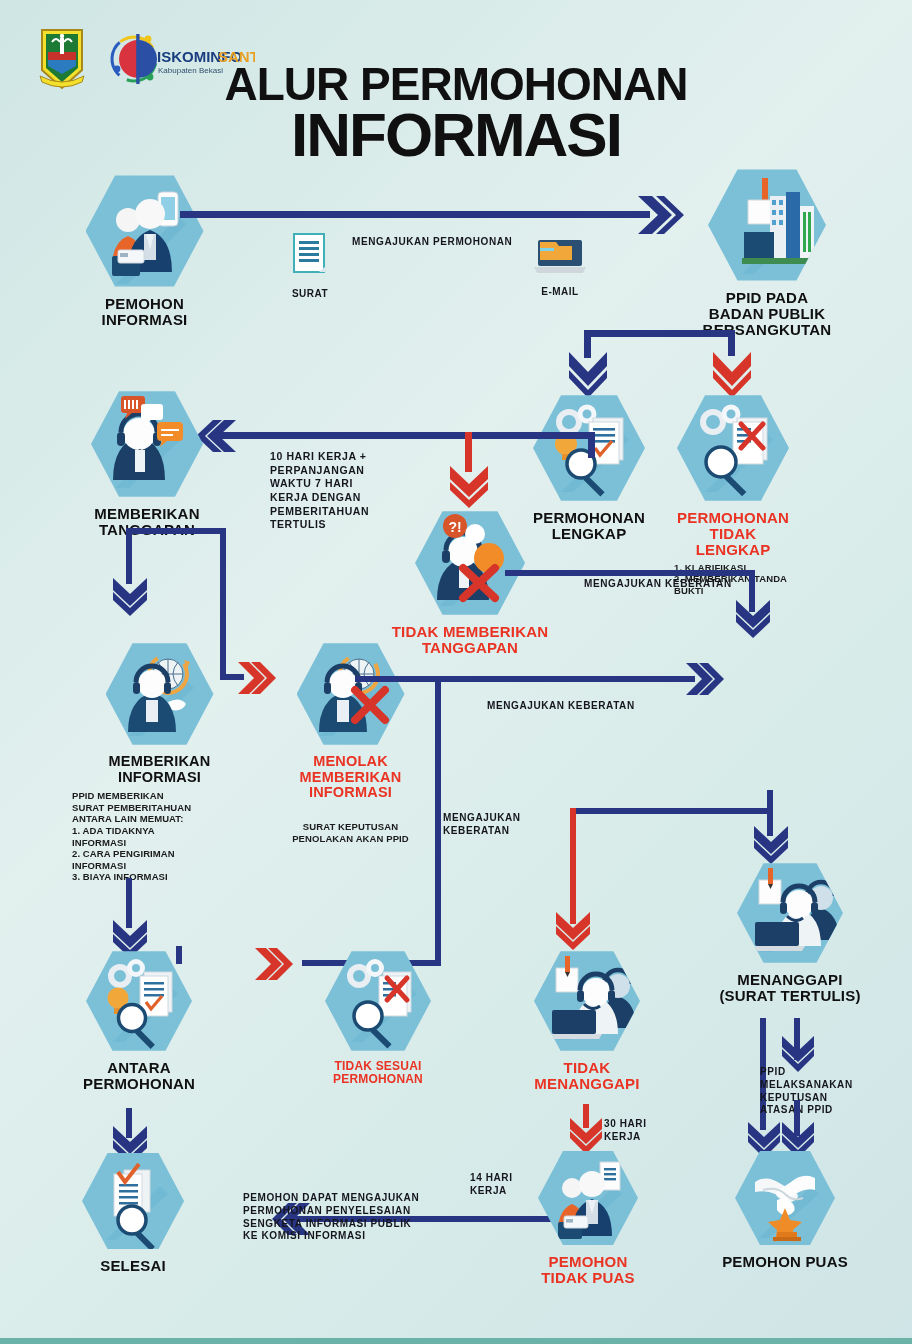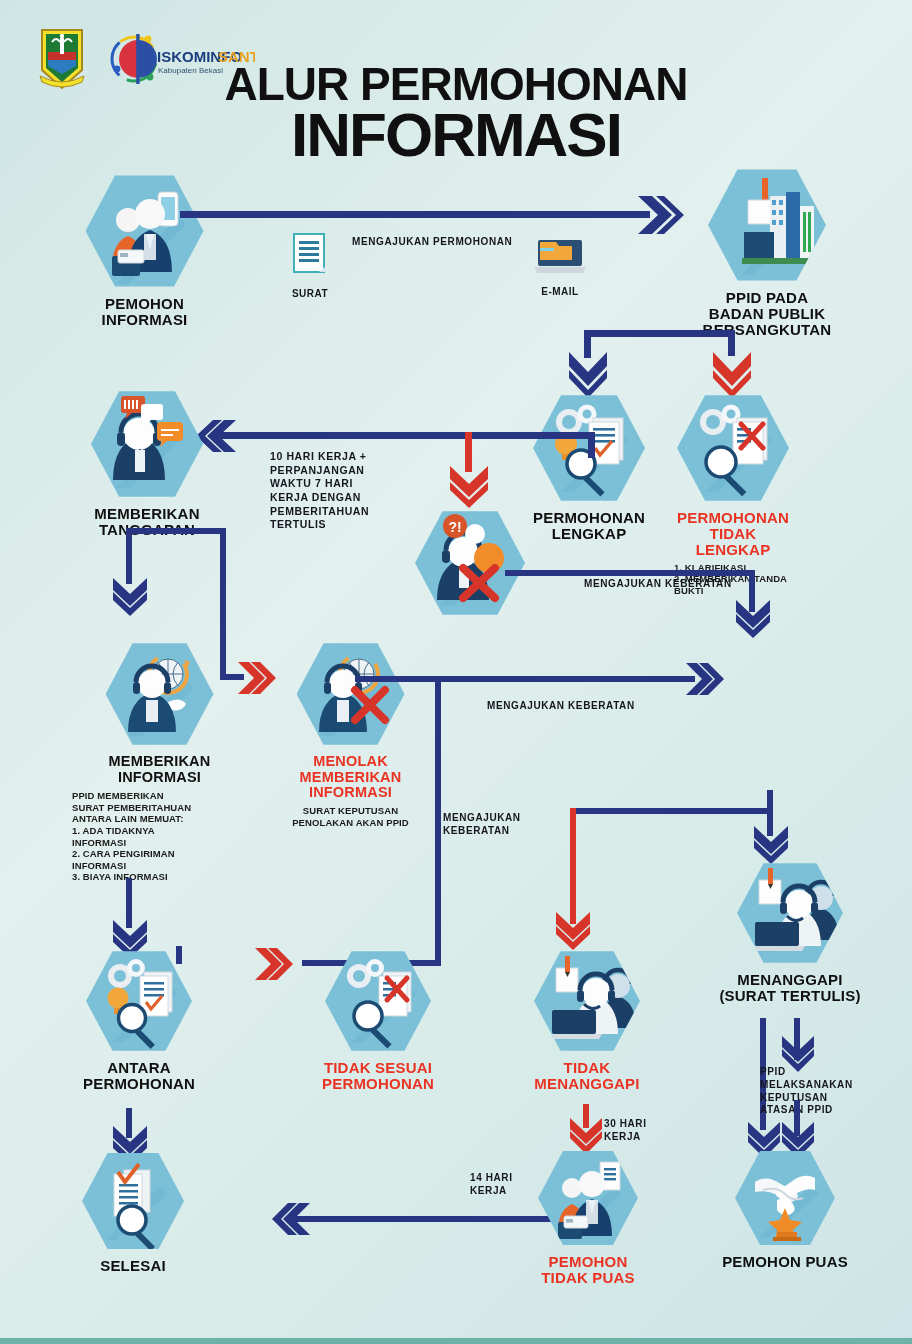--- a/index.html
+++ b/index.html
@@ -291,20 +291,22 @@
         <rect x="27" y="42" width="8" height="13" rx="4" fill="#1b3f66"></rect>
         <rect x="61" y="42" width="8" height="13" rx="4" fill="#1b3f66"></rect>
         <rect x="44" y="60" width="10" height="20" fill="#eef3f6"></rect>
         <circle cx="40" cy="18" r="12" fill="#d8552a"></circle>
         <text x="40" y="24" font-size="14" font-weight="bold" fill="#fff" text-anchor="middle" font-family="Liberation Sans, sans-serif">?!</text>
         <circle cx="60" cy="26" r="10" fill="#fff"></circle>
         <circle cx="74" cy="50" r="15" fill="#f28c28"></circle>
         <path d="M48 60 L80 90 M80 60 L48 90" stroke="#d8352a" stroke-width="8" stroke-linecap="round"></path>
       </svg>
     </div>
+    <div class="node-label red" style="font-size:15px;white-space:pre-line;">TIDAK MEMBERIKAN
+TANGGAPAN</div>
   </div>
 
   <div class="ln" style="left:505px; top:570px; width:250px; height:6px;"></div>
   <div class="ln" style="left:749px; top:570px; width:6px; height:42px;"></div>
   <div class="chev" style="left:736px; top:600px;">
     <svg width="34" height="38" viewBox="0 0 34 38">
         <path d="M0 0 L17 16 L34 0 L34 12 L17 28 L0 12 Z M0 14 L17 30 L34 14 L34 22 L17 38 L0 22 Z" fill="#283583"></path>
       </svg>
   </div>
   <div class="flow-txt" style="left:584px; top:578px;">MENGAJUKAN KEBERATAN</div>
@@ -368,21 +370,21 @@
         <rect x="27" y="42" width="7" height="12" rx="3.5" fill="#1b3f66"></rect>
         <rect x="58" y="42" width="7" height="12" rx="3.5" fill="#1b3f66"></rect>
         <path d="M42 60 l4 12 l4 -12 z" fill="#fff"></path>
         <rect x="40" y="60" width="12" height="22" fill="#e9eff4"></rect>
         <path d="M58 50 L88 80 M88 50 L58 80" stroke="#d8352a" stroke-width="8" stroke-linecap="round"></path>
       </svg>
     </div>
     <div class="node-label red" style="font-size:14.5px;white-space:pre-line;">MENOLAK
 MEMBERIKAN
 INFORMASI</div>
-    <div class="node-sub" style="white-space:pre-line;margin-top:4px;">SURAT KEPUTUSAN
+    <div class="node-sub" style="white-space:pre-line;margin-top:20px;">SURAT KEPUTUSAN
 PENOLAKAN AKAN PPID</div>
   </div>
 
   <div class="ln" style="left:355px; top:676px; width:340px; height:6px;"></div>
   <div class="chev" style="left:686px; top:663px;">
     <svg width="38" height="32" viewBox="0 0 38 32">
         <path d="M0 0 L16 16 L0 32 L11 32 L27 16 L11 0 Z M13 0 L29 16 L13 32 L22 32 L38 16 L22 0 Z" fill="#283583"></path>
       </svg>
   </div>
   <div class="flow-txt" style="left:487px; top:700px;">MENGAJUKAN KEBERATAN</div>
@@ -448,21 +450,21 @@
         <rect x="58" y="24" width="28" height="40" fill="#eef3f6" stroke="#cfd8de"></rect>
         <rect x="54" y="28" width="28" height="40" fill="#fff" stroke="#cfd8de"></rect>
         <rect x="58" y="34" width="13" height="2.5" fill="#2f6f9e"></rect>
         <rect x="58" y="40" width="13" height="2.5" fill="#2f6f9e"></rect>
         <rect x="58" y="46" width="13" height="2.5" fill="#2f6f9e"></rect>
         <path d="M62 30 L82 52 M82 30 L62 52" stroke="#d8352a" stroke-width="5" stroke-linecap="round"></path>
         <circle cx="43" cy="68" r="14" fill="#fff" stroke="#1b4a72" stroke-width="3.5"></circle>
         <rect x="53" y="78" width="6" height="24" transform="rotate(-45 56 90)" fill="#1b4a72"></rect>
       </svg>
     </div>
-    <div class="node-label red" style="font-size:15px;white-space:pre-line;">TIDAK SESUAI
+    <div class="node-label red" style="font-size:12px;white-space:pre-line;">TIDAK SESUAI
 PERMOHONAN</div>
   </div>
 
   <div class="chev" style="left:255px; top:948px;">
     <svg width="38" height="32" viewBox="0 0 38 32">
         <path d="M0 0 L16 16 L0 32 L11 32 L27 16 L11 0 Z M13 0 L29 16 L13 32 L22 32 L38 16 L22 0 Z" fill="#d8352a"></path>
       </svg>
   </div>
   <div class="ln" style="left:176px; top:946px; width:6px; height:18px;"></div>
 
@@ -570,20 +572,24 @@
     </div>
     <div class="node-label" style="font-size:15px;white-space:pre-line;">SELESAI</div>
   </div>
 
   <div class="ln" style="left:292px; top:1216px; width:260px; height:6px;"></div>
   <div class="chev" style="left:272px; top:1203px; transform:scaleX(-1);">
     <svg width="38" height="32" viewBox="0 0 38 32">
         <path d="M0 0 L16 16 L0 32 L11 32 L27 16 L11 0 Z M13 0 L29 16 L13 32 L22 32 L38 16 L22 0 Z" fill="#283583"></path>
       </svg>
   </div>
+  <div class="flow-txt" style="left:243px; top:1192px; width:215px; white-space:pre-line;">PEMOHON DAPAT MENGAJUKAN
+PERMOHONAN PENYELESAIAN
+SENGKETA INFORMASI PUBLIK
+KE KOMISI INFORMASI</div>
   <div class="flow-txt" style="left:470px; top:1172px; width:70px; white-space:pre-line;">14 HARI
 KERJA</div>
 
   <div class="node" style="left:518px; top:1148px; width:140px;">
     <div class="hex" style="width:100px;height:100px;">
       <svg viewBox="0 0 100 100" width="100" height="100">
         <path d="M24 90 L76 38 L84 46 L34 90 Z" fill="#63b1cd" opacity=".4"></path>
         <rect x="62" y="14" width="20" height="28" fill="#fdfdfd" stroke="#cfd8de"></rect>
         <rect x="66" y="20" width="12" height="2.4" fill="#2f6f9e"></rect>
         <rect x="66" y="25" width="12" height="2.4" fill="#2f6f9e"></rect>

